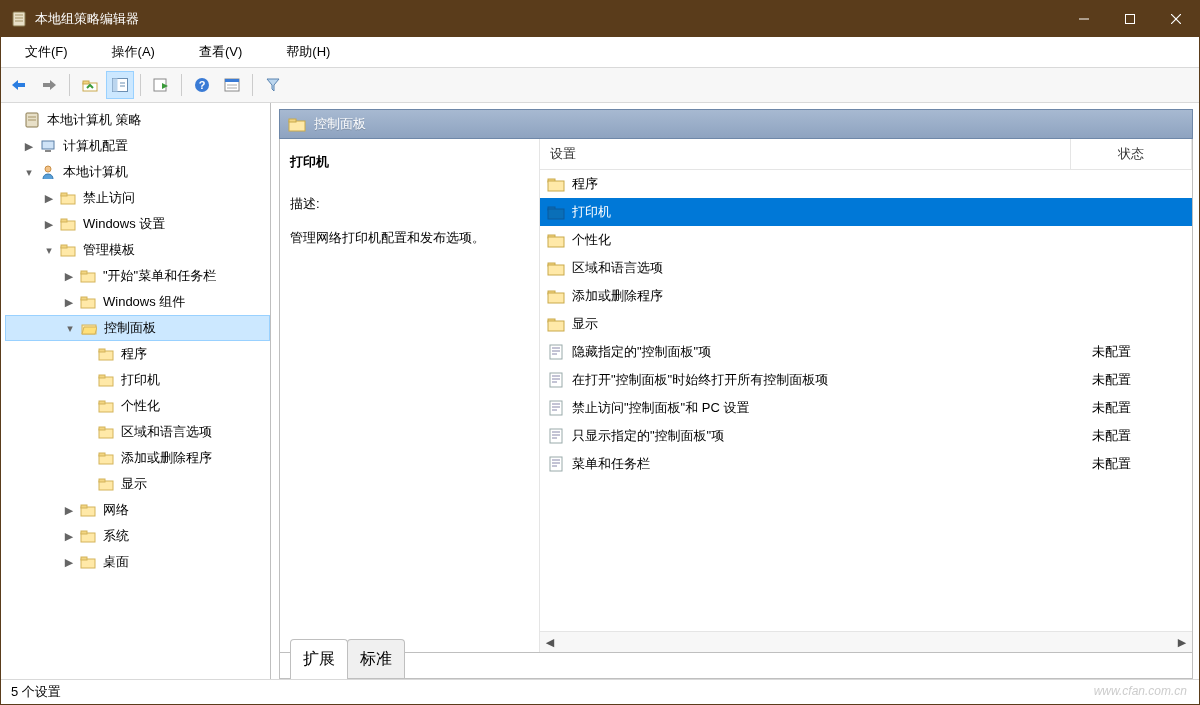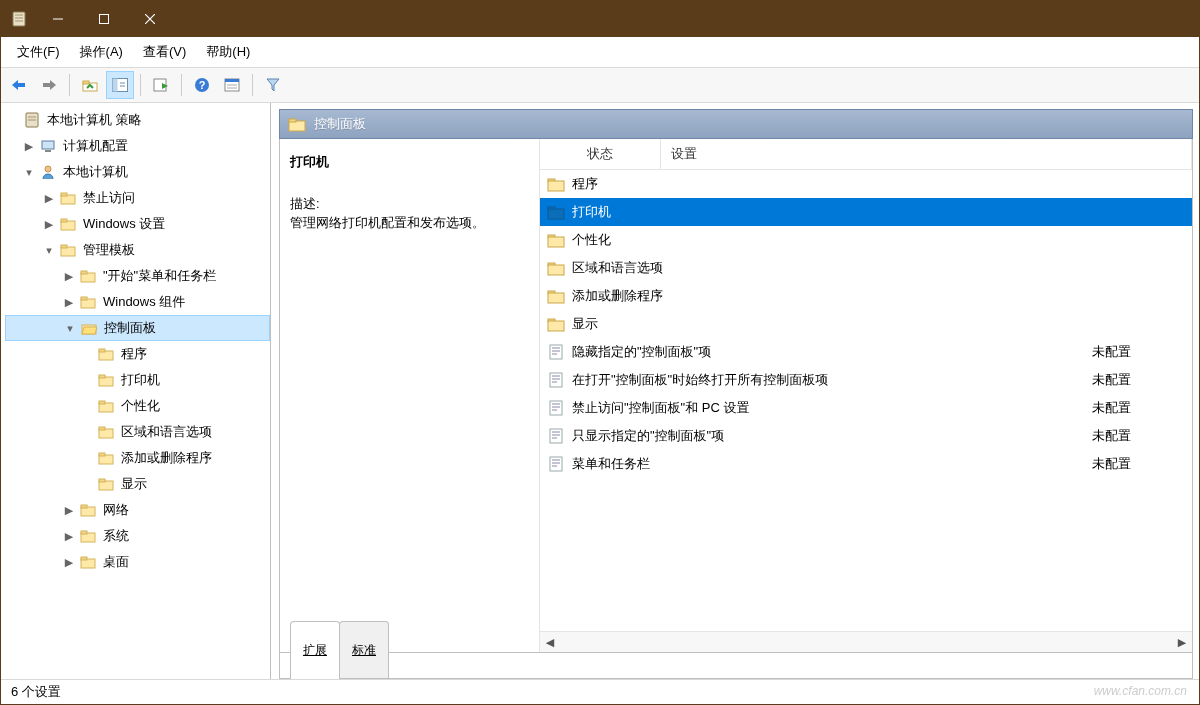--- a/index.html
+++ b/index.html
@@ -2,78 +2,79 @@
 <html><head>
 <meta charset="utf-8">
 <style>
 html,body{margin:0;padding:0;height:100%;font-family:"Microsoft YaHei","Segoe UI",sans-serif;font-size:13px;background:#fff;color:#000;}
 .window{width:1200px;height:705px;display:flex;flex-direction:column;border:1px solid #5a3c1b;box-sizing:border-box;position:relative;background:#fff;}
 .titlebar{height:36px;background:#5a3c1b;display:flex;align-items:center;color:#fff;flex:none;}
 .titlebar .t-icon{width:16px;height:16px;margin:0 8px 0 10px;display:flex;align-items:center;justify-content:center;}
 .titlebar .t-title{flex:1;font-size:13px;}
 .winbtns{display:flex;height:100%;}
 .winbtn{width:46px;display:flex;align-items:center;justify-content:center;cursor:default;}
-.menubar{height:30px;background:#fff;border-bottom:1px solid #d9d9d9;display:flex;align-items:center;padding:0 6px;flex:none;}
+.menubar{height:30px;background:#fff;border-bottom:1px solid #d9d9d9;display:flex;align-items:center;padding:0 14px;flex:none;gap:24px;}
 .menu-item{padding:4px 10px;cursor:default;}
 .toolbar{height:34px;background:#f7f7f7;border-bottom:1px solid #d9d9d9;display:flex;align-items:center;padding:0 4px;gap:2px;flex:none;}
 .tb-sep{width:1px;height:22px;background:#ccc;margin:0 4px;}
 .tb-btn{width:26px;height:26px;display:flex;align-items:center;justify-content:center;border:1px solid transparent;cursor:default;}
 .body{flex:1;display:flex;min-height:0;}
 .tree-pane{width:270px;border-right:1px solid #bfbfbf;overflow:auto;box-sizing:border-box;padding:4px 0 4px 4px;}
 .tree ul{list-style:none;margin:0;padding:0;}
 .tree li{white-space:nowrap;}
 .node{display:flex;align-items:center;height:26px;padding-right:6px;cursor:default;}
 .node.selected{background:#cce8ff;border:1px solid #99d1ff;height:24px;}
 .exp{width:16px;height:16px;display:flex;align-items:center;justify-content:center;color:#666;font-size:11px;margin-right:2px;cursor:default;}
 .node .ico{width:18px;height:18px;margin-right:6px;display:flex;align-items:center;justify-content:center;}
 .node .lbl{overflow:hidden;text-overflow:ellipsis;}
 .content-pane{flex:1;display:flex;flex-direction:column;min-width:0;padding:6px 6px 0 8px;box-sizing:border-box;}
 .path-header{height:28px;background:linear-gradient(#a7b9d1,#8ea3c0);border:1px solid #6e87a8;display:flex;align-items:center;padding:0 8px;color:#fff;text-shadow:0 1px 0 rgba(0,0,0,.2);flex:none;}
 .path-header .ico{margin-right:8px;}
 .content-body{flex:1;display:flex;border:1px solid #bfbfbf;border-top:none;min-height:0;}
 .desc-col{width:260px;padding:14px 10px 10px 10px;box-sizing:border-box;border-right:1px solid #e5e5e5;}
 .desc-col .name{font-weight:bold;margin-bottom:24px;}
-.desc-col .dl{margin-bottom:1px;}
+.desc-col .dl{margin-bottom:16px;}
 .list-col{flex:1;display:flex;flex-direction:column;min-width:0;}
 .list-header{height:30px;border-bottom:1px solid #e5e5e5;display:flex;align-items:center;flex:none;}
 .col-h{padding:0 10px;border-right:1px solid #e5e5e5;height:100%;display:flex;align-items:center;color:#333;}
 .col-h.c1{flex:1;}
 .col-h.c2{width:100px;justify-content:center;}
 .list-body{flex:1;overflow:auto;}
 .row{height:28px;display:flex;align-items:center;padding-left:6px;cursor:default;}
 .row .ric{width:20px;height:20px;margin-right:6px;display:flex;align-items:center;justify-content:center;}
 .row .rlbl{flex:1;overflow:hidden;text-overflow:ellipsis;white-space:nowrap;}
 .row .rstate{width:100px;padding-right:10px;box-sizing:border-box;}
 .row.selected{background:#0078d7;color:#fff;}
 .row.selected svg rect.body{fill:#0a6fb8;}
 .row.selected svg rect.tab{fill:#0a6fb8;}
 .hscroll{height:20px;border-top:1px solid #e5e5e5;display:flex;align-items:center;background:#f7f7f7;}
 .hscroll .arrow{width:20px;height:100%;display:flex;align-items:center;justify-content:center;color:#555;font-size:11px;}
 .hscroll .track{flex:1;}
 .tabs-row{height:26px;display:flex;align-items:flex-end;padding-left:10px;flex:none;border:1px solid #bfbfbf;border-top:none;border-bottom:none;background:#fff;}
-.tabb{padding:20px 12px;border:1px solid #bfbfbf;border-bottom:none;border-top-left-radius:4px;border-top-right-radius:4px;background:#f0f0f0;margin-right:-1px;font-size:12px;cursor:default;text-decoration:underline;}
+.tabb{padding:9px 12px;border:1px solid #bfbfbf;border-bottom:none;border-top-left-radius:4px;border-top-right-radius:4px;background:#f0f0f0;margin-right:-1px;font-size:16px;cursor:default;}
 .tabb.active{background:#fff;position:relative;z-index:2;}
 .btm-border{height:1px;background:#bfbfbf;margin-top:-1px;}
 .statusbar{height:24px;border-top:1px solid #d9d9d9;display:flex;align-items:center;padding:0 10px;background:#fff;flex:none;font-size:13px;}
 .watermark{position:absolute;right:12px;bottom:6px;color:#aaa;font-size:12px;font-style:italic;opacity:.6;pointer-events:none;}
 svg{display:block;}
 </style>
 </head>
 <body>
 
 <div class="window">
   <div class="titlebar">
     <span class="t-icon">
       <svg width="16" height="16">
           <rect x="2" y="1" width="12" height="14" rx="1" fill="#e8e0c8" stroke="#8a7a50"></rect>
           <line x1="4" y1="4" x2="12" y2="4" stroke="#a59468"></line>
           <line x1="4" y1="7" x2="12" y2="7" stroke="#a59468"></line>
           <line x1="4" y1="10" x2="12" y2="10" stroke="#a59468"></line>
         </svg>
     </span>
+    <span class="t-title">本地组策略编辑器</span>
     <div class="winbtns">
       <div class="winbtn">
           <svg width="10" height="10">
             <line x1="0" y1="5" x2="10" y2="5" stroke="#fff" stroke-width="1"></line>
           </svg>
         </div>
       <div class="winbtn">
           <svg width="10" height="10">
             <rect x="0.5" y="0.5" width="9" height="9" fill="none" stroke="#fff"></rect>
           </svg>
@@ -391,22 +392,22 @@
         <span>控制面板</span>
       </div>
       <div class="content-body">
         <div class="desc-col">
           <div class="name">打印机</div>
           <div class="dl">描述:</div>
           <div>管理网络打印机配置和发布选项。</div>
         </div>
         <div class="list-col">
           <div class="list-header">
+            <div class="col-h c1">设置</div>
             <div class="col-h c2">状态</div>
-            <div class="col-h c1">设置</div>
           </div>
           <div class="list-body">
             <div class="row">
                 <span class="ric">
                   <svg width="18" height="16">
                     <rect class="tab" x="1" y="3" width="7" height="3" fill="#f2d582" stroke="#c9a94a"></rect>
                     <rect class="body" x="1" y="5" width="16" height="10" fill="#ffe9a8" stroke="#c9a94a"></rect>
                   </svg>
                 </span>
                 <span class="rlbl">程序</span>
@@ -532,16 +533,16 @@
       </div>
       <div class="tabs-row">
         <div class="tabb active">扩展</div>
         <div class="tabb">标准</div>
       </div>
       <div class="btm-border"></div>
     </div>
   </div>
 
   <div class="statusbar">
-    <span>6 个设置</span>
+    <span>5 个设置</span>
   </div>
   <div class="watermark">www.cfan.com.cn</div>
 </div>
 
 </body></html>

